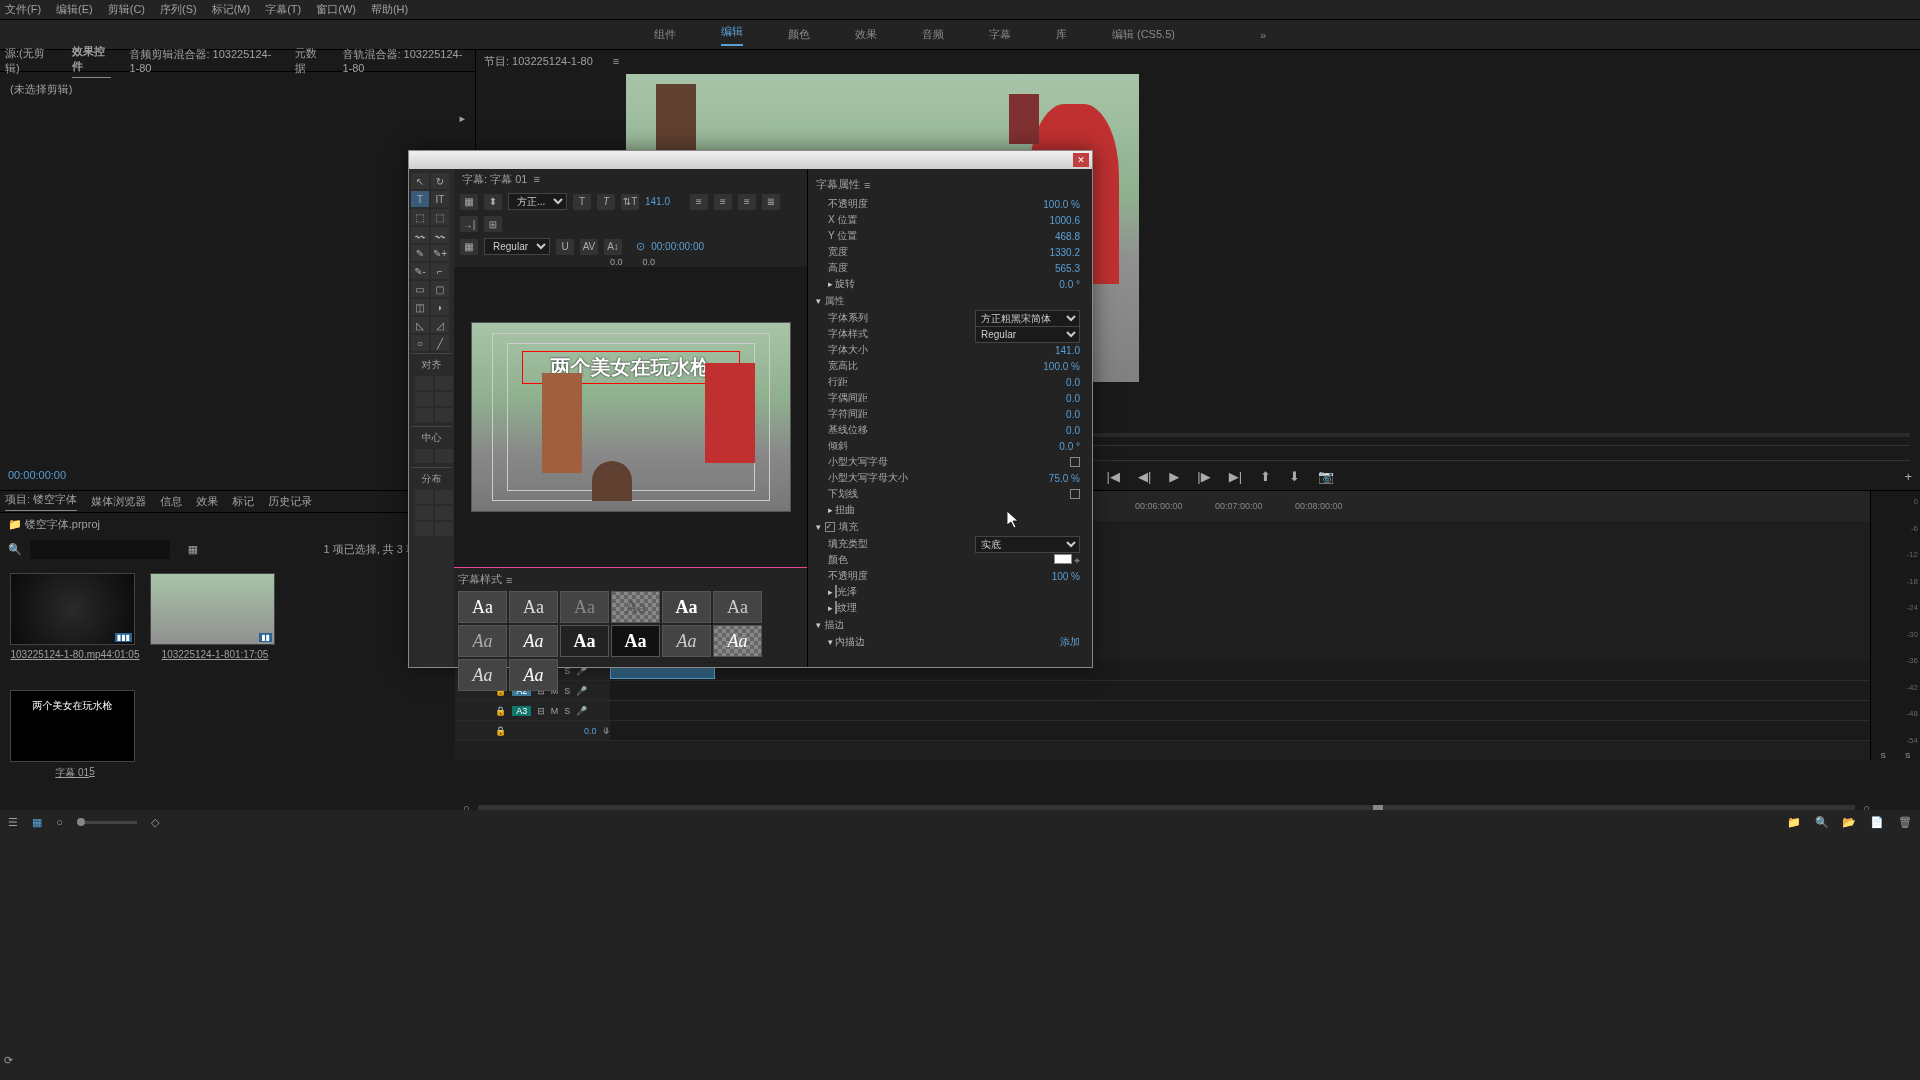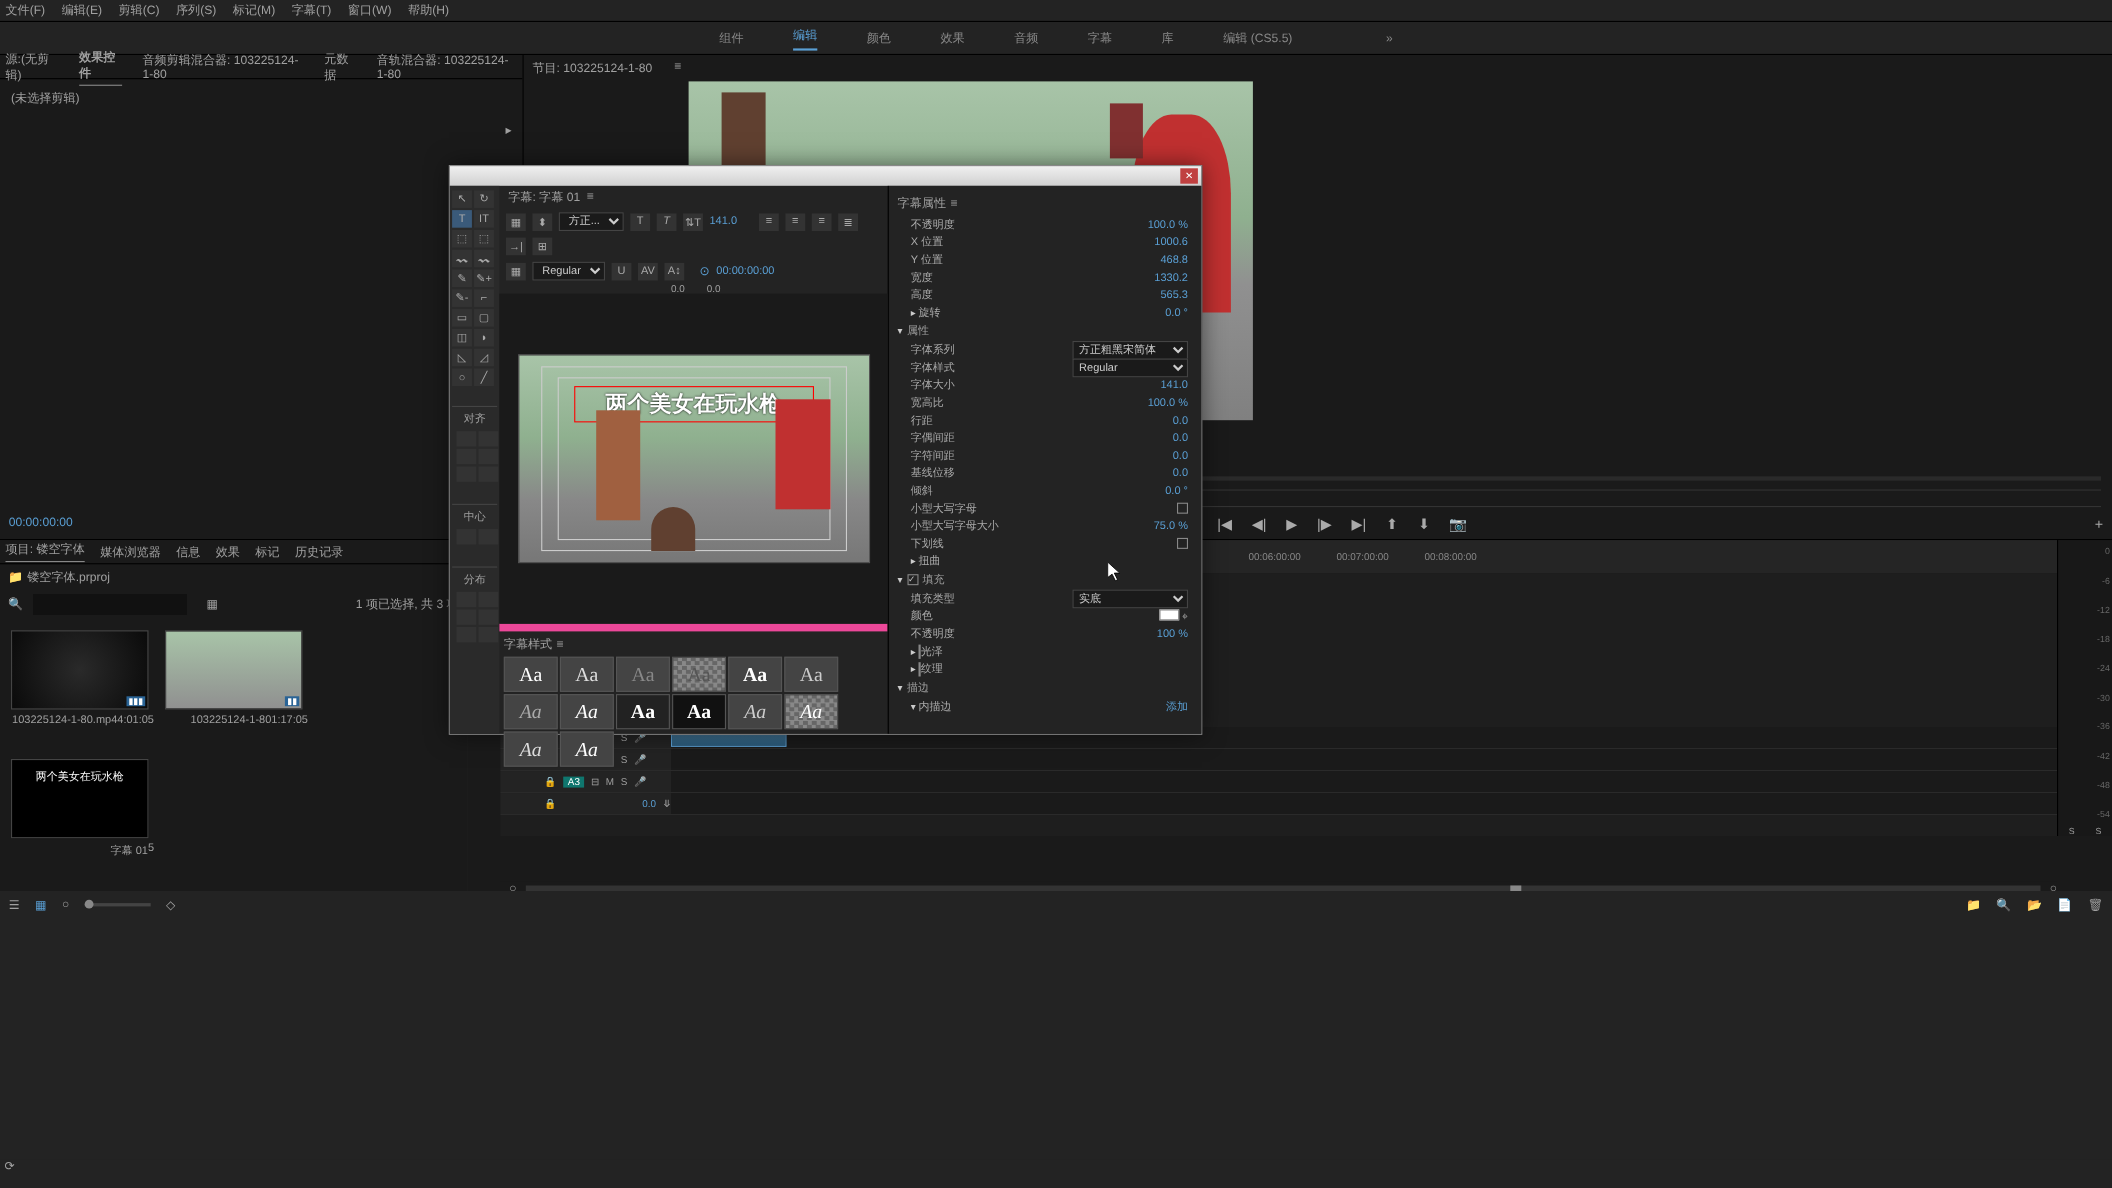--- a/index.html
+++ b/index.html
@@ -36,21 +36,21 @@
 .project-info { display: flex; justify-content: space-between; padding: 4px 8px; align-items: center; }
 .project-search { padding: 4px 8px; display: flex; align-items: center; gap: 8px; }
 .search-input { background: #111; border: none; color: #888; padding: 2px 4px; width: 140px; }
 .bin-area { flex: 1; display: flex; gap: 10px; padding: 10px; flex-wrap: wrap; overflow: hidden; }
 .bin-item { width: 130px; }
 .bin-thumb { width: 125px; height: 72px; background: #333; border: 1px solid #444; position: relative; }
 .bin-thumb.dark { background: radial-gradient(circle,#2a2a2a 0%,#0a0a0a 100%); }
 .bin-thumb.scene { background: linear-gradient(180deg,#a8c4a8 0%,#909090 100%); }
 .bin-thumb.title-thumb { background: #000; display: flex; align-items: flex-start; justify-content: center; padding-top: 8px; color: #fff; font-size: 10px; }
 .bin-badge { position: absolute; bottom: 2px; right: 2px; background: #2a6496; color: #fff; font-size: 8px; padding: 0 2px; }
-.bin-label-row { display: flex; justify-content: flex-end; font-size: 10px; margin-top: 4px; }
+.bin-label-row { display: flex; justify-content: center; font-size: 10px; margin-top: 4px; text-decoration: underline; }
 .bottom-status { height: 24px; background: #232323; display: flex; align-items: center; padding: 0 8px; gap: 14px; }
 .slider-track { width: 60px; height: 3px; background: #444; position: relative; }
 .slider-thumb { width: 8px; height: 8px; background: #888; border-radius: 50%; position: absolute; top: -3px; }
 .timeline-panel { flex: 1; background: #1a1a1a; position: relative; overflow: hidden; }
 .timeline-body { display: flex; height: calc(100% - 50px); }
 .tl-tools { width: 30px; display: flex; flex-direction: column; gap: 12px; align-items: center; padding-top: 20px; }
 .tl-tools span { cursor: pointer; }
 .tl-tracks { flex: 1; background: #1e1e1e; }
 .tl-ruler { height: 30px; background: #252525; display: flex; align-items: center; position: relative; padding-left: 16px; }
 .tl-ruler span { font-size: 9px; color: #888; }
@@ -75,37 +75,37 @@
 .center-tabs { height: 20px; display: flex; align-items: center; padding: 0 8px; gap: 6px; }
 .center-toolbar { display: flex; align-items: center; padding: 4px 6px; gap: 6px; flex-wrap: wrap; }
 .tb-select { background: #1a1a1a; border: 1px solid #444; color: #ccc; padding: 1px 4px; font-size: 10px; }
 .tb-value { color: #5a9fd4; font-size: 10px; }
 .center-toolbar2 { display: flex; align-items: center; padding: 2px 6px; gap: 6px; }
 .canvas-area { flex: 1; background: #1a1a1a; display: flex; align-items: center; justify-content: center; position: relative; padding: 10px; }
 .title-canvas { width: 320px; height: 190px; background: linear-gradient(180deg,#a8c4a8 0%,#8fb08f 40%,#888 70%,#777 100%); position: relative; border: 1px solid #555; }
 .safe-outer { position: absolute; inset: 10px 20px; border: 1px solid #ccc; }
 .safe-inner { position: absolute; inset: 20px 35px; border: 1px solid #ccc; }
 .title-text { position: absolute; top: 28px; left: 50px; right: 50px; text-align: center; color: #fff; font-size: 20px; font-weight: bold; border: 1px solid #f00; padding: 2px; text-shadow: 0 0 2px #000; }
-.styles-section { height: 100px; border-top: 7px solid #ec4899; padding: 4px; }
+.styles-section { height: 100px; border-top: 1px solid #ec4899; padding: 4px; }
 .styles-header { font-size: 11px; margin-bottom: 4px; display: flex; align-items: center; gap: 4px; }
 .style-grid { display: flex; gap: 2px; flex-wrap: wrap; }
 .style-swatch { width: 49px; height: 32px; background: #444; display: flex; align-items: center; justify-content: center; font-size: 18px; font-family: Liberation Serif, serif; cursor: pointer; border: 1px solid #555; }
 .dlg-props { width: 285px; background: #232323; border-left: 1px solid #000; overflow-y: auto; padding: 4px; }
 .props-header { font-size: 11px; padding: 4px; display: flex; align-items: center; gap: 4px; }
 .prop-row { display: flex; justify-content: space-between; padding: 1px 8px 1px 16px; font-size: 10px; align-items: center; height: 16px; }
 .prop-label { color: #aaa; }
 .prop-value { color: #5a9fd4; }
 .prop-select { background: #1a1a1a; border: 1px solid #444; color: #ccc; font-size: 10px; width: 105px; padding: 1px; }
 .prop-check { width: 10px; height: 10px; border: 1px solid #888; }
 .prop-check.checked::after { content: "✓"; color: #ccc; font-size: 8px; display: block; line-height: 8px; }
 .prop-section { display: flex; align-items: center; gap: 4px; padding: 2px 4px; font-size: 10px; }
 .tw { color: #ccc; font-size: 9px; }
 .color-swatch { width: 18px; height: 10px; background: #fff; display: inline-block; border: 1px solid #888; }
 .cursor-arrow { position: absolute; left: 598px; top: 360px; width: 12px; height: 18px; pointer-events: none; }
-.align-section { border-top: 1px solid #444; margin-top: 16px; padding-top: 4px; font-size: 10px; text-align: center; }
+.align-section { border-top: 1px solid #444; margin-top: 0; padding-top: 4px; font-size: 10px; text-align: center; }
 .align-grid { display: grid; grid-template-columns: 18px 18px; gap: 2px; padding: 2px 4px; }
 .align-btn { width: 18px; height: 14px; background: #333; cursor: pointer; }
 .plus-btn { position: absolute; right: 8px; color: #aaa; cursor: pointer; }
 .footer-bar { position: absolute; bottom: 6px; left: 0; right: 0; height: 20px; background: #232323; }
 </style>
 </head>
 <body>
 
 <div class="menubar">
   <span>文件(F)</span>

